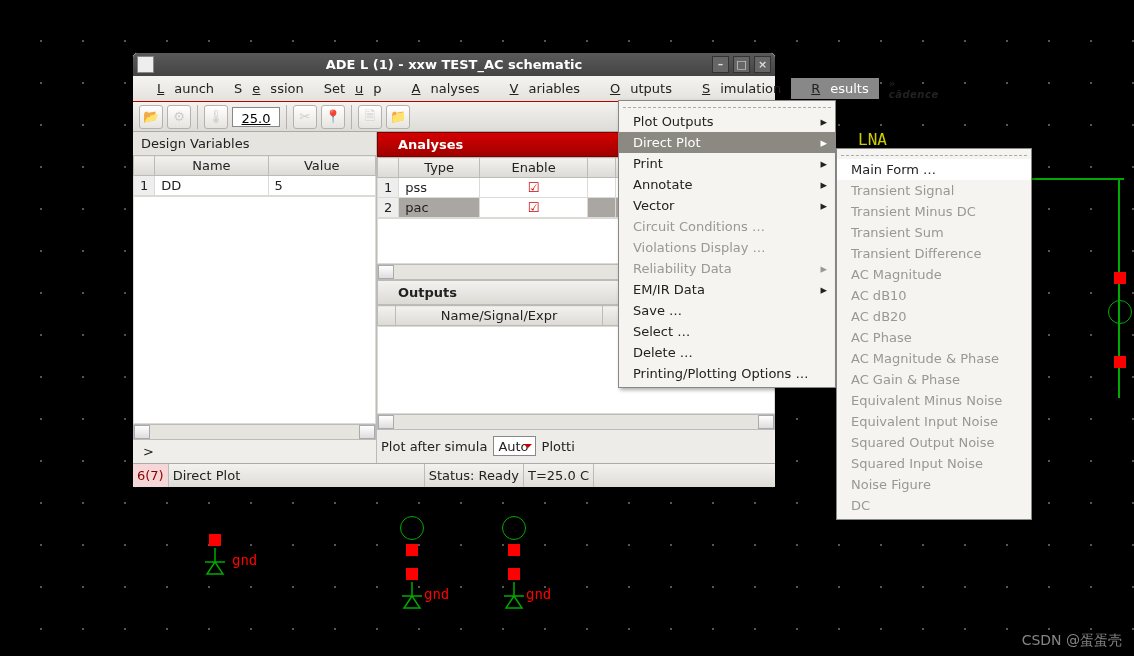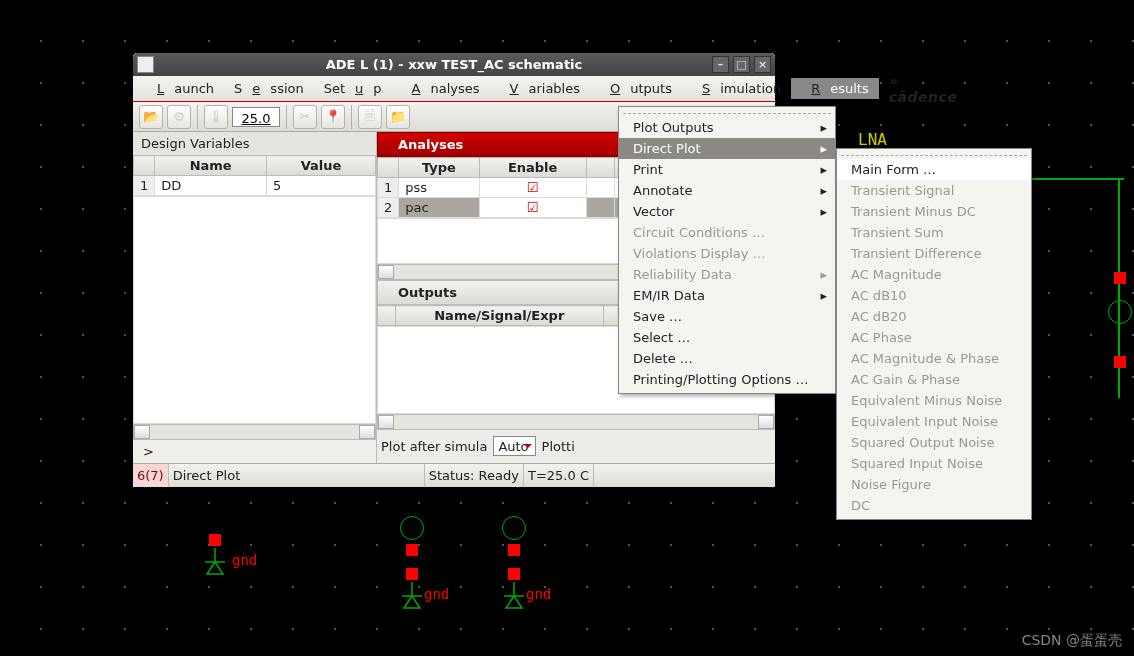--- a/index.html
+++ b/index.html
@@ -19,37 +19,37 @@
   
   .win { position:absolute; left:132px; top:52px; width:644px; background:#d0cfcb; border:1px solid #000; border-radius:5px; box-shadow:0 0 12px #000a; }
   .titlebar { background: linear-gradient(#5a5a5a,#444); color:#fff; height:23px; line-height:23px; text-align:center; position:relative; font-weight:bold; border-radius:5px 5px 0 0; font-size:13px; }
   .titlebar .ticon { position:absolute; left:4px; top:3px; width:17px; height:17px; background:#eee; border:1px solid #888; }
   .titlebar .wbtn { position:absolute; top:3px; width:17px; height:17px; background:#666; border:1px solid #333; color:#ddd; font-size:11px; line-height:15px; text-align:center; }
 
   .menubar { background: linear-gradient(#f5f4f1,#e4e2dd); height:26px; display:flex; align-items:center; padding:0 4px; border-bottom:1px solid #b80000; }
   .menubar span { padding:3px 10px; color:#222; cursor:default; }
   .menubar span.active { background:#888; color:#fff; }
   .menubar .ul { text-decoration: underline; }
-  .brand { margin-left:auto; font-weight:bold; font-size:14px; letter-spacing:0.5px; padding-right:6px;font-style:italic;}
+  .brand { margin-left:auto; font-weight:bold; font-size:10px; letter-spacing:0.5px; padding-right:6px;font-style:italic;}
   .brand::before{content:"» ";}
 
   .toolbar { background: linear-gradient(#f3f2ef,#dedcd7); height:30px; display:flex; align-items:center; gap:4px; padding:0 6px; border-bottom:1px solid #aaa; }
   .tbtn { width:24px; height:24px; border:1px solid #b4b2ad; background: linear-gradient(#fff,#e6e4df); border-radius:3px; display:flex; align-items:center; justify-content:center; font-size:13px; }
   .tbox { width:48px; height:20px; border:1px solid #888; background:#fff; text-align:center; line-height:22px; color:#000;text-decoration:underline; }
   .sep { width:1px; height:24px; background:#b4b2ad; margin:0 2px; }
 
   .body { display:flex; background:#edece8; }
   .left-pane { width:244px; border-right:1px solid #bbb; }
   .right-pane { flex:1; position:relative; }
 
   .pane-title { padding:4px 8px; color:#222; background:#e6e4df; }
   .panel-hdr { background: linear-gradient(#d40000,#a00000); color:#fff; font-weight:bold; padding:4px 20px; border:1px solid #7a0000; }
 
   table.grid { width:100%; border-collapse:collapse; background:#fff; color:#222; }
-  table.grid th { background: linear-gradient(#f3f2ef,#dcdad5); border:1px solid #bdbbb6; padding:2px 6px; font-weight:bold; }
+  table.grid th { background: linear-gradient(#f3f2ef,#dcdad5); border:1px solid #bdbbb6; padding:2px 6px; font-weight:normal; }
   table.grid td { border:1px solid #dcdad5; padding:2px 6px; height:20px; }
   .checked { color:#c00; text-align:center; }
 
   .scrollbar-h { height:16px; background:#e6e4df; border:1px solid #bbb; display:flex; }
   .sb-btn { width:16px; background: linear-gradient(#fff,#ddd); border:1px solid #aaa; }
 
   .plotrow { padding:6px 4px; color:#222; display:flex; align-items:center; gap:6px; }
   .combo { background:#fff; border:1px solid #888; height:20px; padding:0 6px 0 4px; display:flex; align-items:center; position:relative; }
   .combo::after{content:""; position:absolute; right:3px; top:7px; border:4px solid transparent; border-top-color:#c00;}
 
@@ -230,21 +230,21 @@
   </div>
 
   <div class="statusbar">
     <div class="first">6(7)</div>
     <div style="flex:0 0 256px">Direct Plot</div>
     <div>Status: Ready</div>
     <div>T=25.0   C</div>
   </div>
 </div>
 
-<div class="menu" id="results-menu" style="left:618px; top:106px; width:218px;">
+<div class="menu" id="results-menu" style="left:618px; top:100px; width:218px;">
   <div class="msep"></div>
 <div class="mi arrow">Plot Outputs</div>
     <div class="mi hover arrow">Direct Plot</div>
     <div class="mi arrow">Print</div>
     <div class="mi arrow">Annotate</div>
     <div class="mi arrow">Vector</div>
     <div class="mi disabled">Circuit Conditions …</div>
     <div class="mi disabled">Violations Display …</div>
     <div class="mi disabled arrow">Reliability Data</div>
     <div class="mi arrow">EM/IR Data</div>

